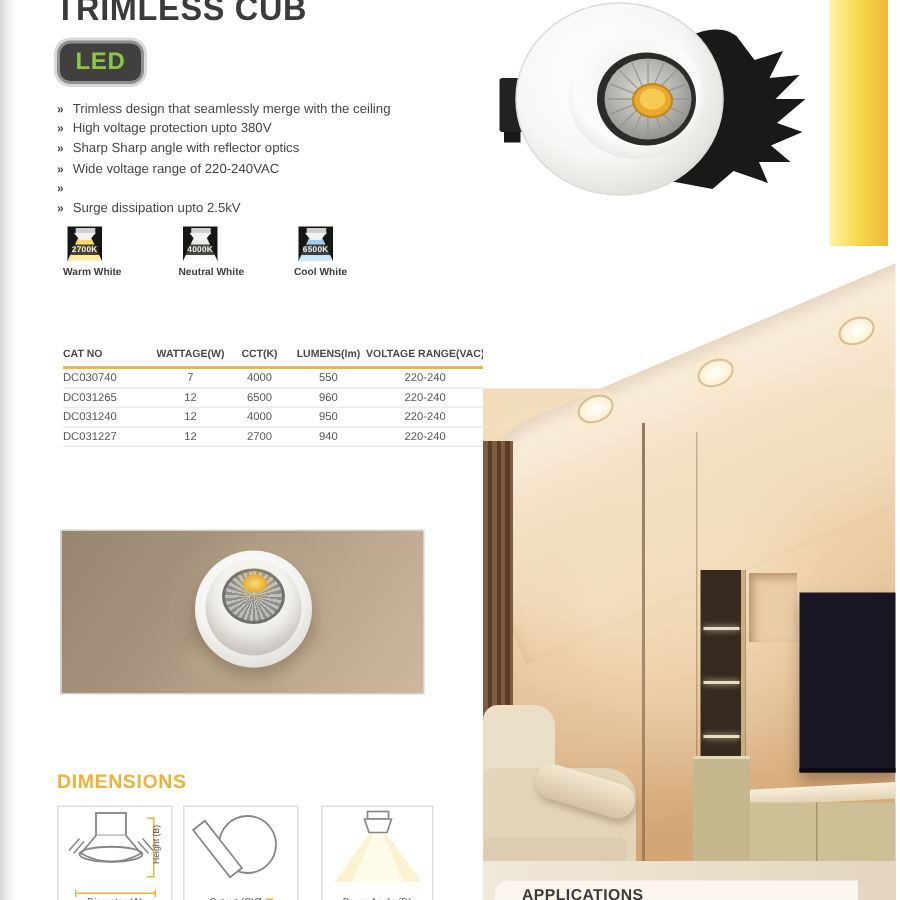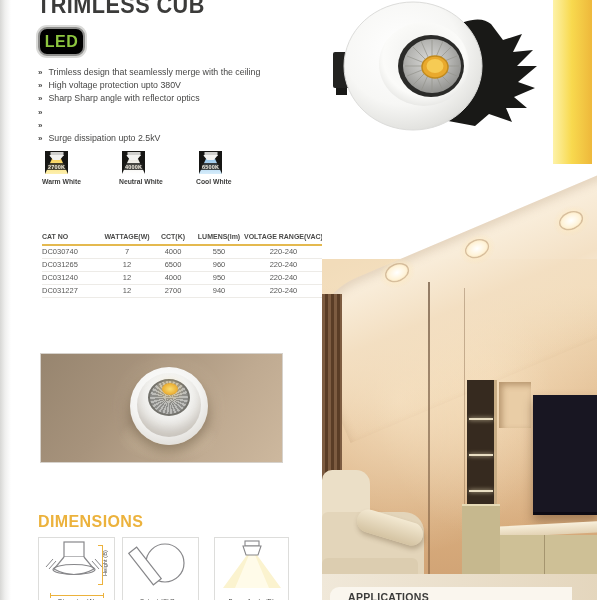--- a/index.html
+++ b/index.html
@@ -4,22 +4,22 @@
 <style>
   html,body{margin:0;padding:0;background:#fff;}
   *{box-sizing:border-box;}
   .page{position:relative;width:600px;height:600px;overflow:hidden;background:#fff;
         font-family:Liberation Sans, sans-serif;}
   .left-edge{position:absolute;left:0;top:0;width:11px;height:600px;
         background:linear-gradient(to right,#d7d7d5,#efefee 45%,#ffffff);}
   
   .title{position:absolute;left:37px;top:-8px;font-size:23px;line-height:27px;font-weight:bold;
         color:#3b3b3a;letter-spacing:.5px;transform:scaleX(.94);transform-origin:left top;}
-  .led-badge{position:absolute;left:38px;top:27px;width:47px;height:29px;border-radius:9px;
-        background:#000000;border:2px solid #8f8f8d;box-shadow:0 0 0 2px #d9d9d7;
+  .led-badge{position:absolute;left:38px;top:27px;width:58px;height:29px;border-radius:9px;
+        background:#404040;border:2px solid #8f8f8d;box-shadow:0 0 0 2px #d9d9d7;
         display:flex;align-items:center;justify-content:center;
         color:#8dc63f;font-weight:bold;font-size:16px;letter-spacing:.5px;}
   
   .features{position:absolute;left:38px;top:66px;list-style:none;margin:0;padding:0;}
   .features li{display:flex;font-size:8.8px;line-height:13.2px;color:#474746;}
   .features .blt{margin-right:6px;font-weight:bold;font-size:8px;color:#474746;}
   
   .cct-row{position:absolute;left:42px;top:151px;display:flex;gap:25px;}
   .cct-item{display:flex;flex-direction:column;align-items:flex-start;width:52px;}
   .cct-icon{position:relative;width:23px;height:23px;background:#161614;overflow:hidden;margin-left:3px;}
@@ -56,21 +56,21 @@
         box-shadow:0 7px 14px rgba(55,38,20,.45),0 0 20px rgba(255,238,205,.3);}
   .dl-ring{position:absolute;left:96px;top:19px;width:64px;height:64px;border-radius:50%;
         background:radial-gradient(circle at 50% 40%,#ececea,#f9f9f7 62%);
         box-shadow:inset 0 -9px 13px rgba(115,103,86,.38);}
   .dl-reflector{position:absolute;left:107px;top:25px;width:42px;height:37px;border-radius:50%;
         background:repeating-conic-gradient(#bdbdba 0 7deg,#8e8e8b 7deg 14deg);
         border:2px solid #72716b;}
   .dl-cob{position:absolute;left:121px;top:29px;width:16px;height:12px;border-radius:50%;
         background:radial-gradient(#fadd70,#e9a92d 72%);box-shadow:0 0 9px rgba(250,212,120,.95);}
   
-  .dim-title{position:absolute;left:38px;top:513px;font-size:16px;font-weight:bold;
+  .dim-title{position:absolute;left:38px;top:513px;font-size:13px;font-weight:bold;
         color:#ecb23c;letter-spacing:.4px;}
   .dim-box{position:absolute;top:537px;height:75px;background:#fff;border:1px solid #dddddb;}
   .dim-1{left:38px;width:77px;}
   .dim-2{left:122px;width:77px;}
   .dim-3{left:214px;width:75px;}
   .dim-label{position:absolute;left:0;bottom:6px;width:100%;text-align:center;
         font-size:6.5px;color:#4a4a49;}
   .d-line{position:absolute;left:11px;bottom:15px;width:54px;height:1px;background:#ecb23c;}
   .d-line:before,.d-line:after{content:"";position:absolute;top:-2px;width:1px;height:5px;background:#ecb23c;}
   .d-line:before{left:0}.d-line:after{right:0}
@@ -160,20 +160,21 @@
     <li>
         <span class="blt">»</span>
         <span>High voltage protection upto 380V</span>
       </li>
     <li>
         <span class="blt">»</span>
         <span>Sharp Sharp angle with reflector optics</span>
       </li>
     <li>
         <span class="blt">»</span>
+        <span>Wide voltage range of 220-240VAC</span>
       </li>
     <li>
         <span class="blt">»</span>
       </li>
     <li>
         <span class="blt">»</span>
         <span>Surge dissipation upto 2.5kV</span>
       </li>
   </ul>
 

